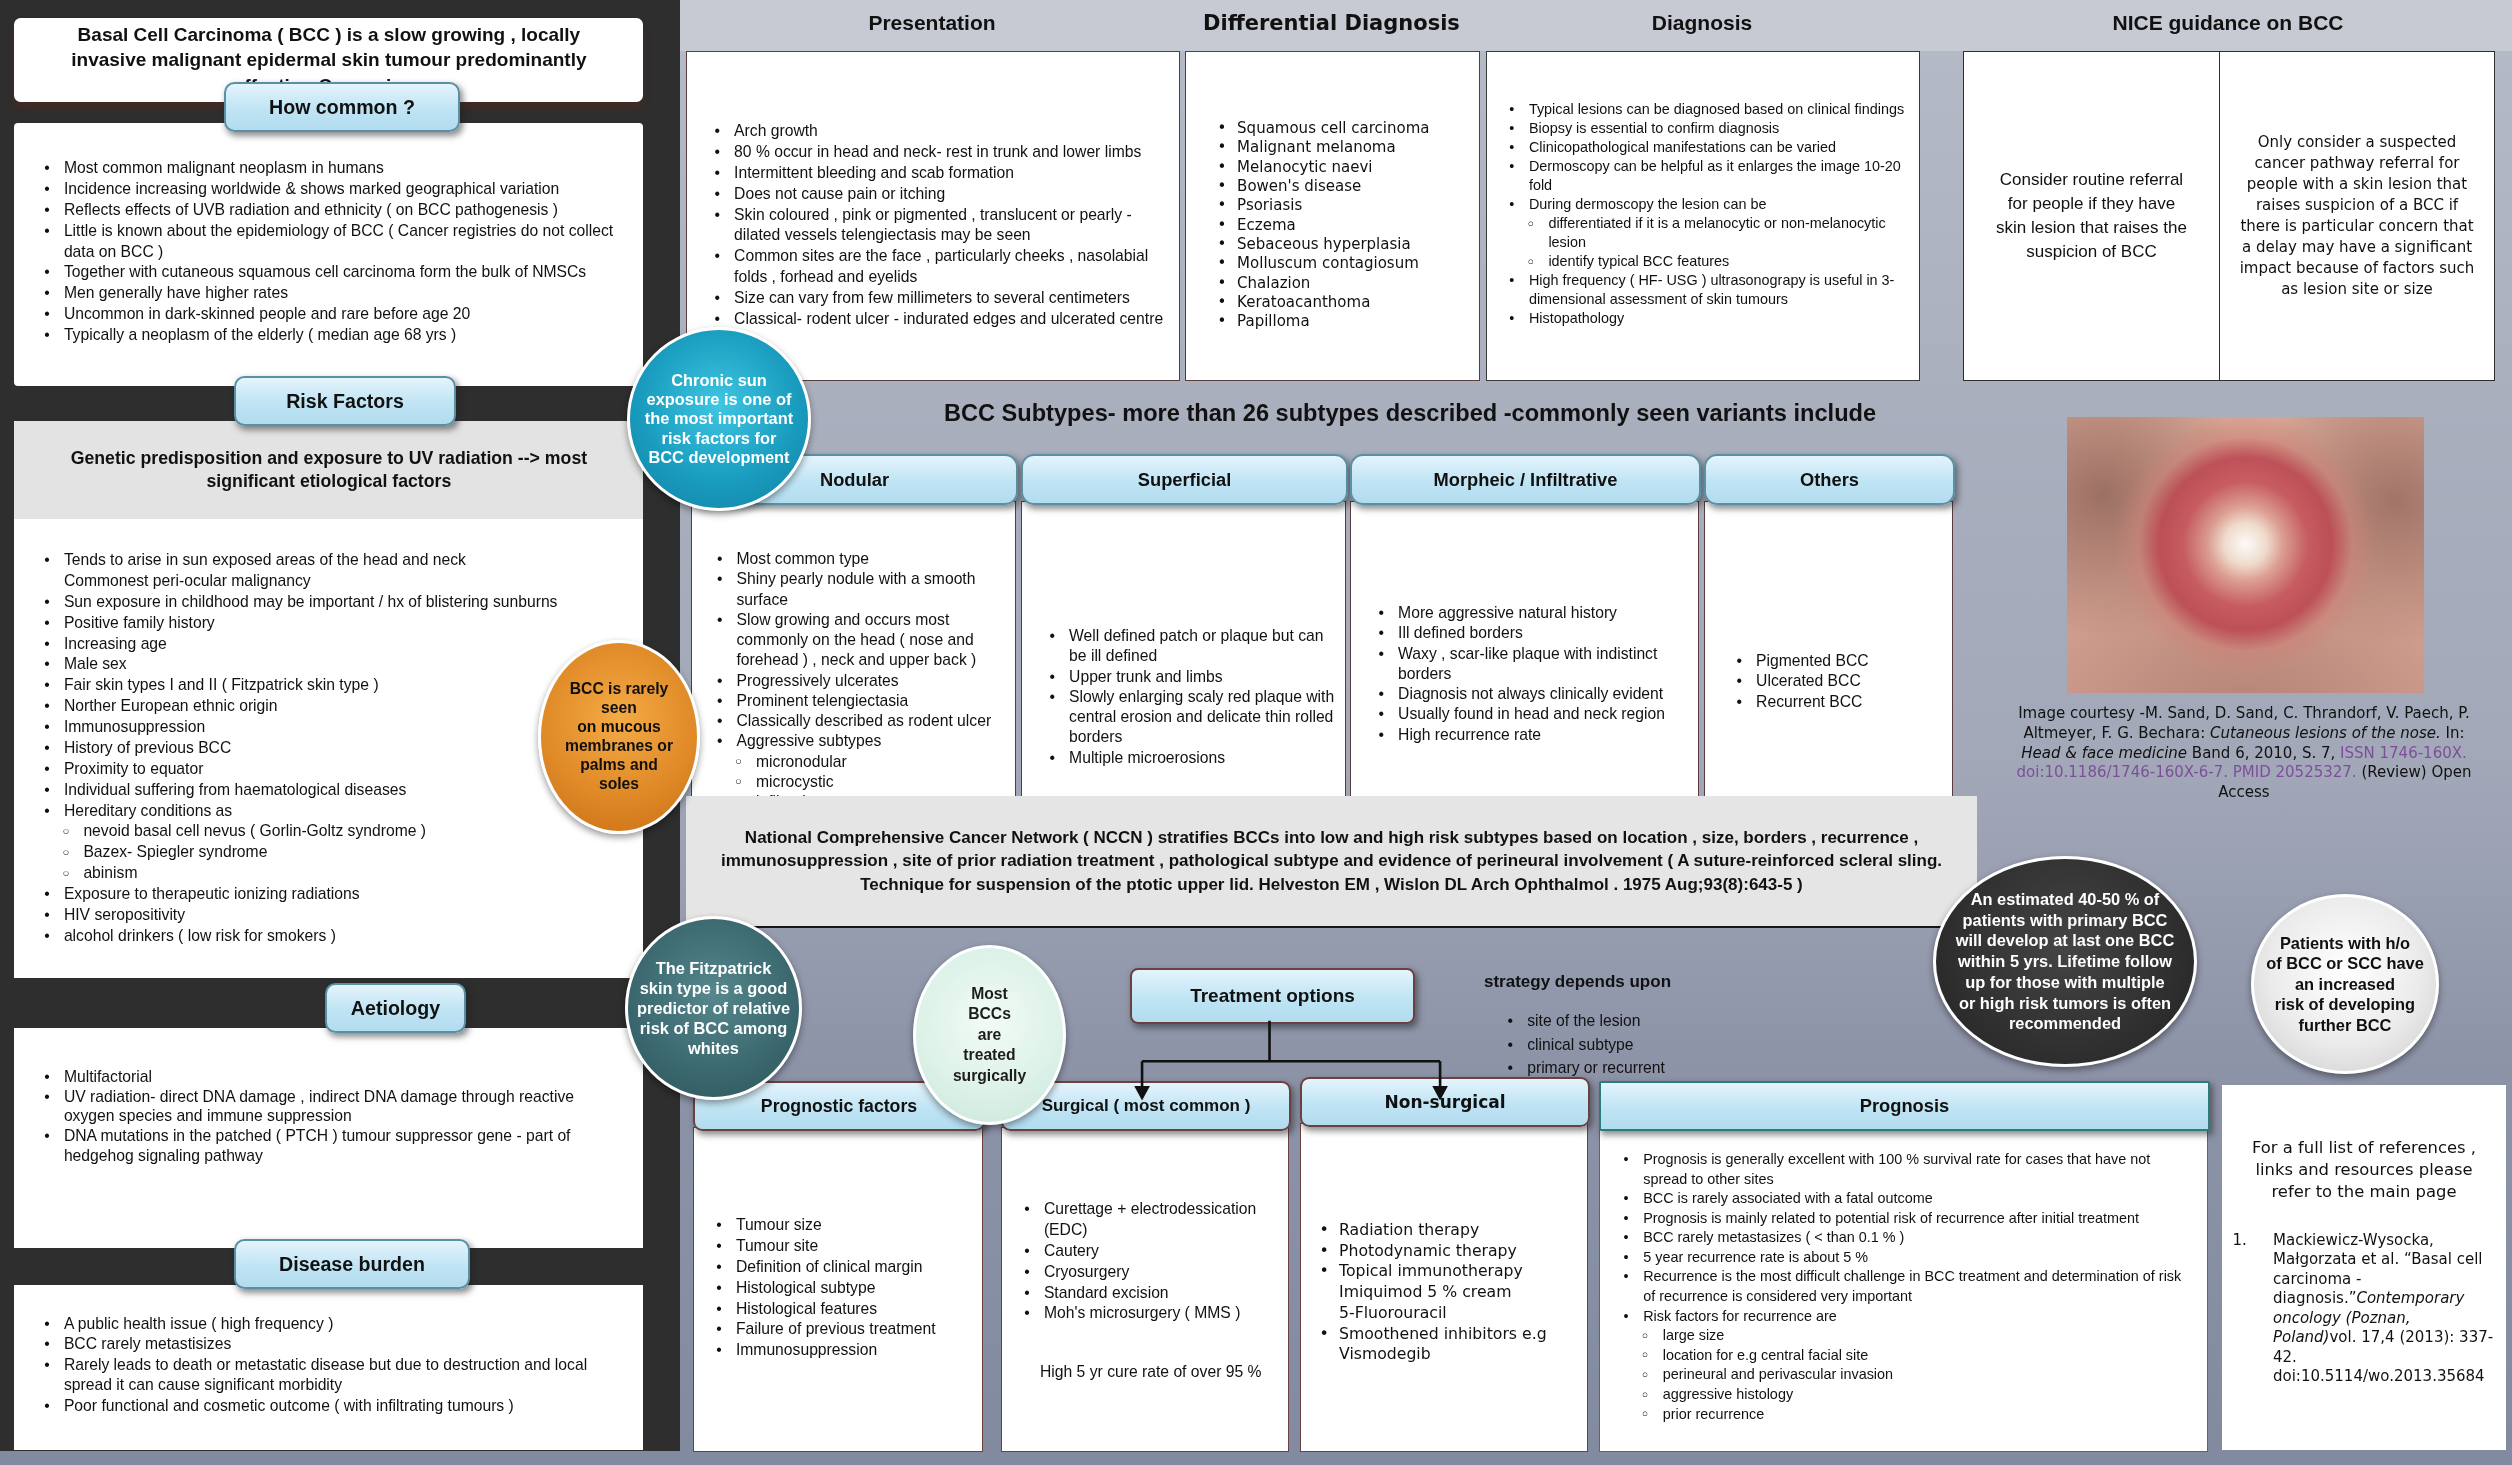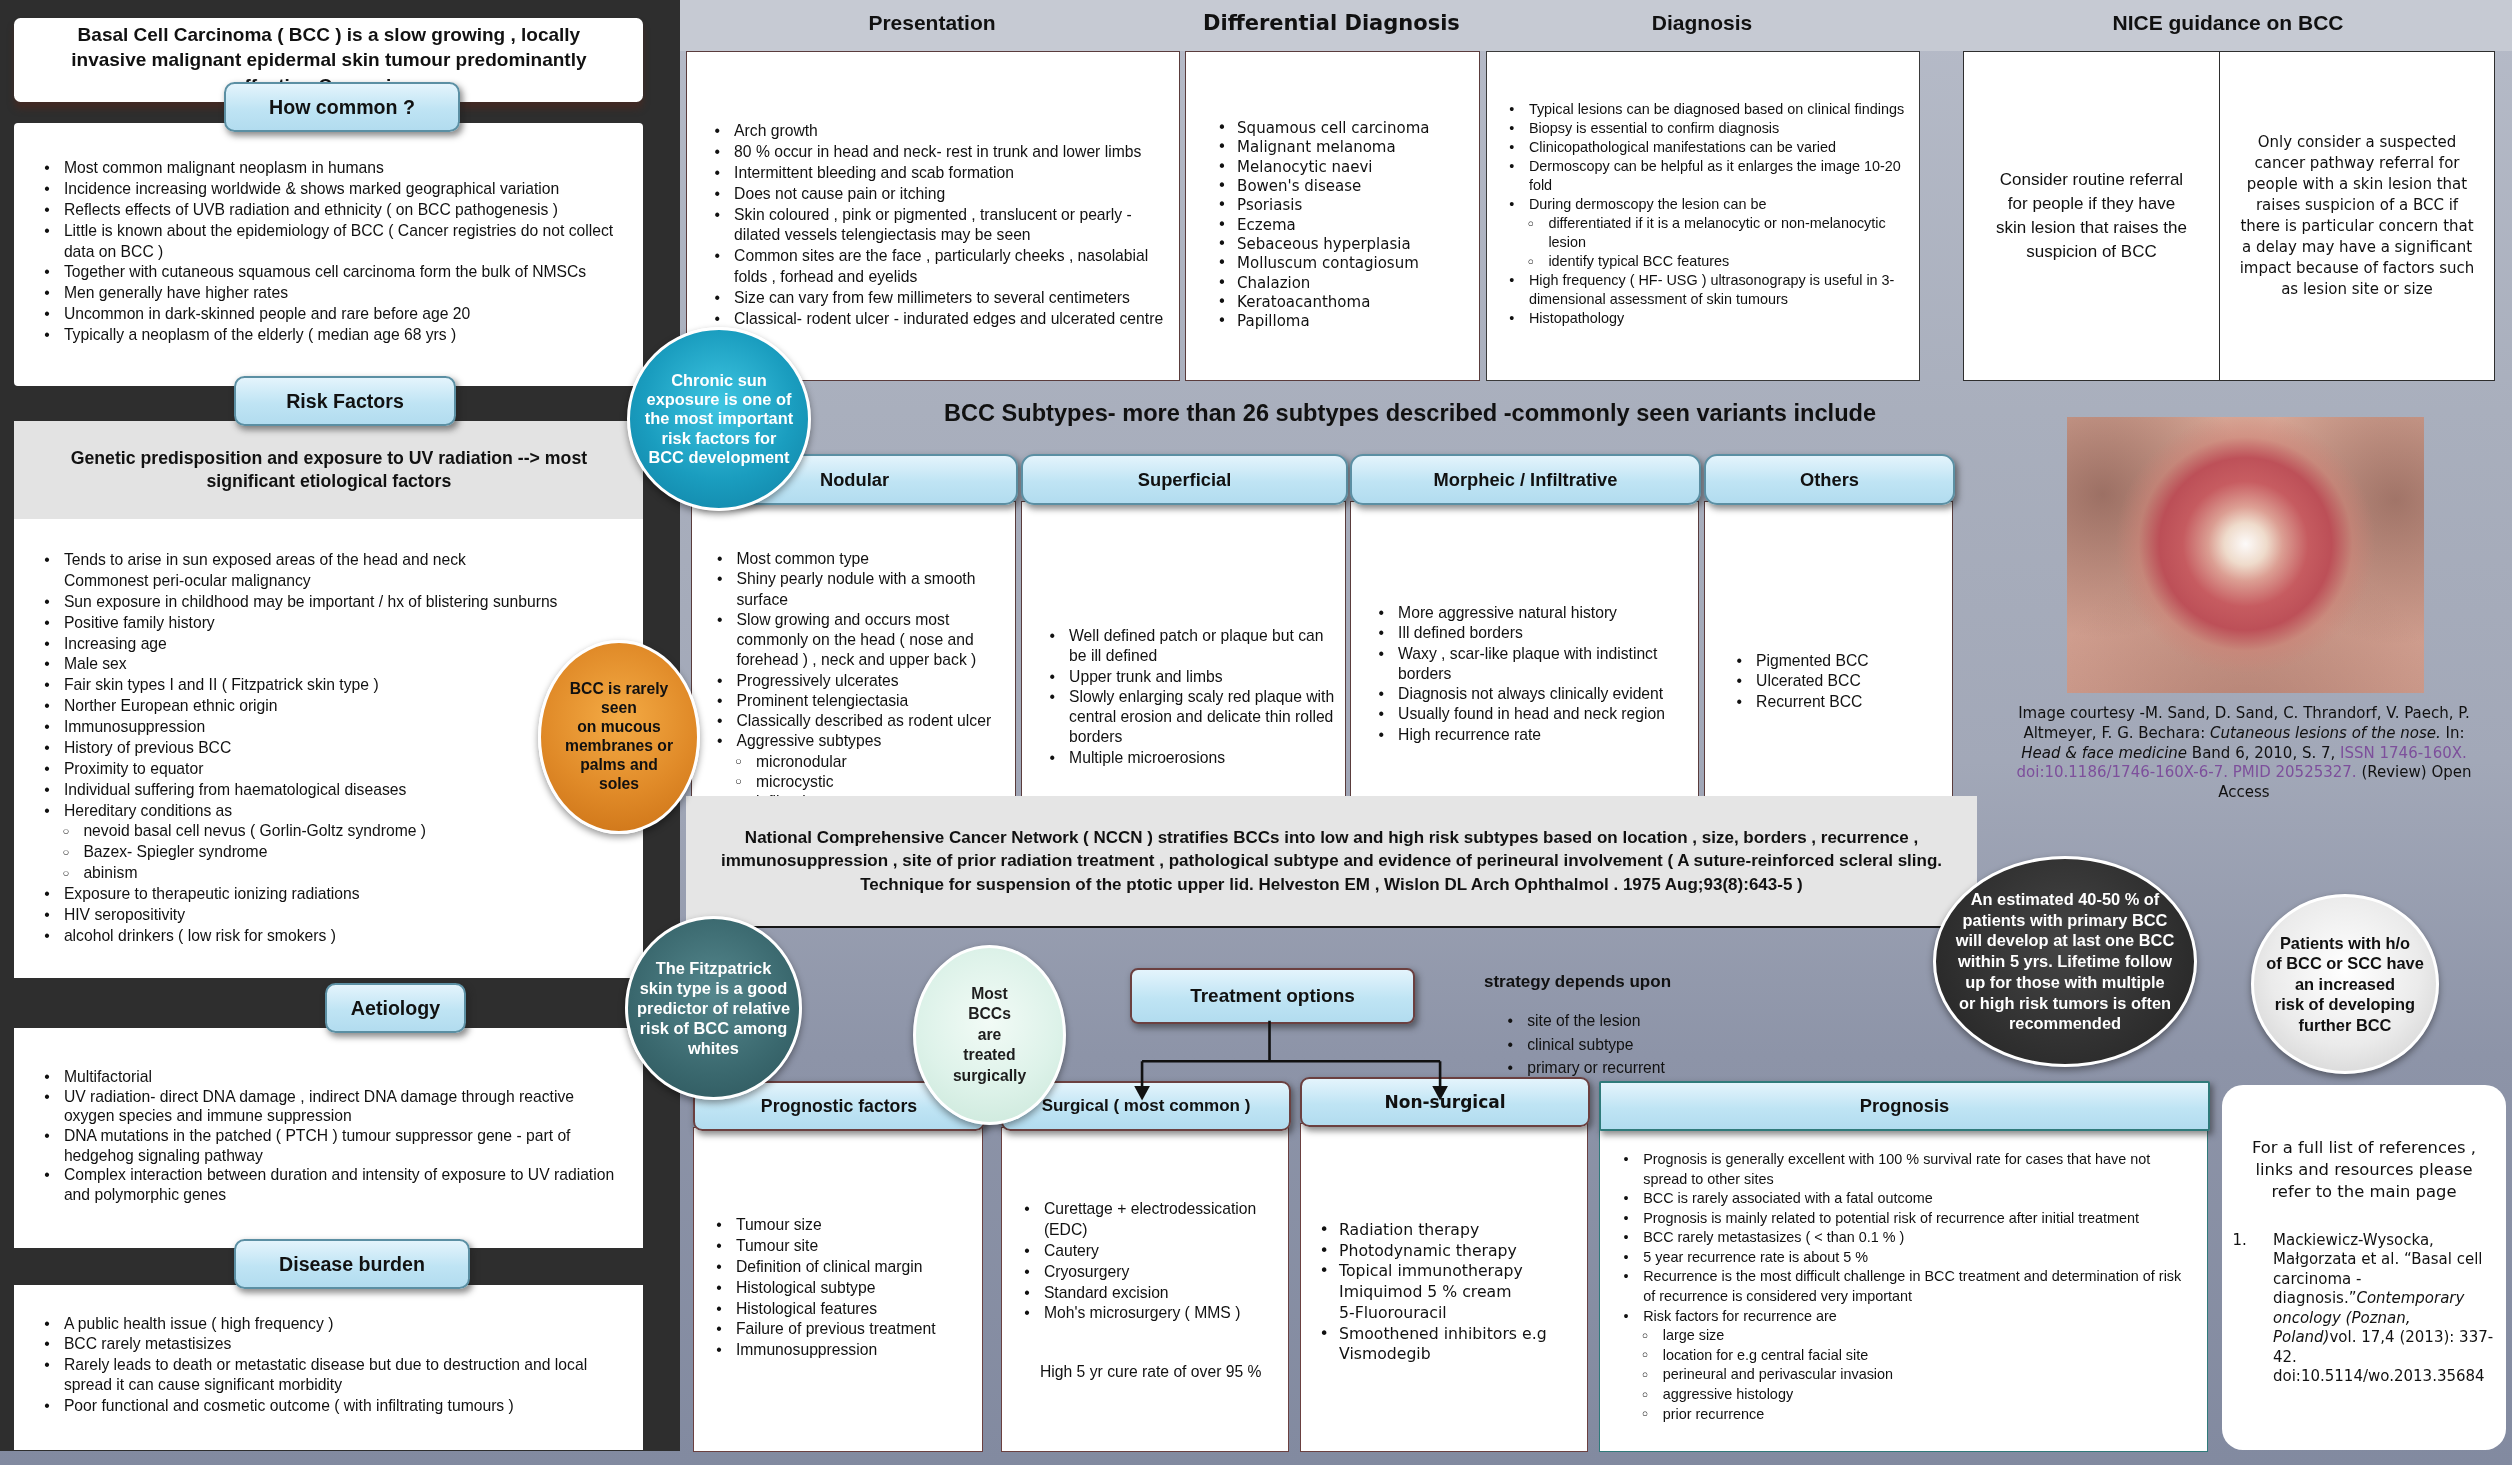--- a/index.html
+++ b/index.html
@@ -92,21 +92,20 @@
 
   <div class="tab" style="left:325px;top:983px;width:137px;height:46px;font-size:19.6px;">
     <span>Aetiology</span>
   </div>
 
   <div class="wbox" style="left:14.4px;top:1028px;width:629px;height:220px;">
     <ul class="blist" style="padding:39px 18.3px 0 22px;font-size:15.7px;line-height:1.25;">
       <li>Multifactorial</li>
       <li>UV radiation- direct DNA damage , indirect DNA damage through reactive oxygen species and immune suppression</li>
       <li>DNA mutations in the patched ( PTCH ) tumour suppressor gene - part of hedgehog signaling pathway</li>
-      <li>Complex interaction between duration and intensity of exposure to UV radiation and polymorphic genes</li>
     </ul>
   </div>
 
   <div class="tab" style="left:234px;top:1239px;width:232px;height:46px;font-size:19.6px;">
     <span>Disease burden</span>
   </div>
 
   <div class="wbox" style="left:14.4px;top:1285px;width:629px;height:165px;">
     <ul class="blist" style="padding:29px 18.3px 0 22px;font-size:15.7px;line-height:1.3;">
       <li>A public health issue ( high frequency )</li>
@@ -327,21 +326,21 @@
       <li>Recurrence is the most difficult challenge in BCC treatment and determination of risk of recurrence is considered very important</li>
       <li>Risk factors for recurrence are</li>
       <li class="sub">large size</li>
       <li class="sub">location for e.g central facial site</li>
       <li class="sub">perineural and perivascular invasion</li>
       <li class="sub">aggressive histology</li>
       <li class="sub">prior recurrence</li>
     </ul>
   </div>
 
-  <div class="wbox geo" style="left:2222px;top:1085px;width:284px;height:365px;border-radius:21px;">
+  <div class="wbox geo" style="left:2222px;top:1085px;width:284px;height:365px;">
     <div style="padding:52px 19.6px 0 19.6px;font-size:16.4px;line-height:1.35;text-align:center;">For a full list of references , links and resources please refer to the main page</div>
     <div style="display:flex;margin-top:27.5px;">
       <div style="width:51px;padding-left:10.5px;font-size:15px;box-sizing:border-box;">1.</div>
       <div style="flex:1;font-size:15px;line-height:1.3;padding-right:11.8px;">
         <span>Mackiewicz-Wysocka, Małgorzata et al. “Basal cell carcinoma - diagnosis.”</span><span class="it">Contemporary oncology (Poznan, Poland)</span><span>vol. 17,4 (2013): 337-42. doi:10.5114/wo.2013.35684</span>
       </div>
     </div>
   </div>
 
   <div class="circle" style="left:627px;top:327px;width:178px;height:178px;

